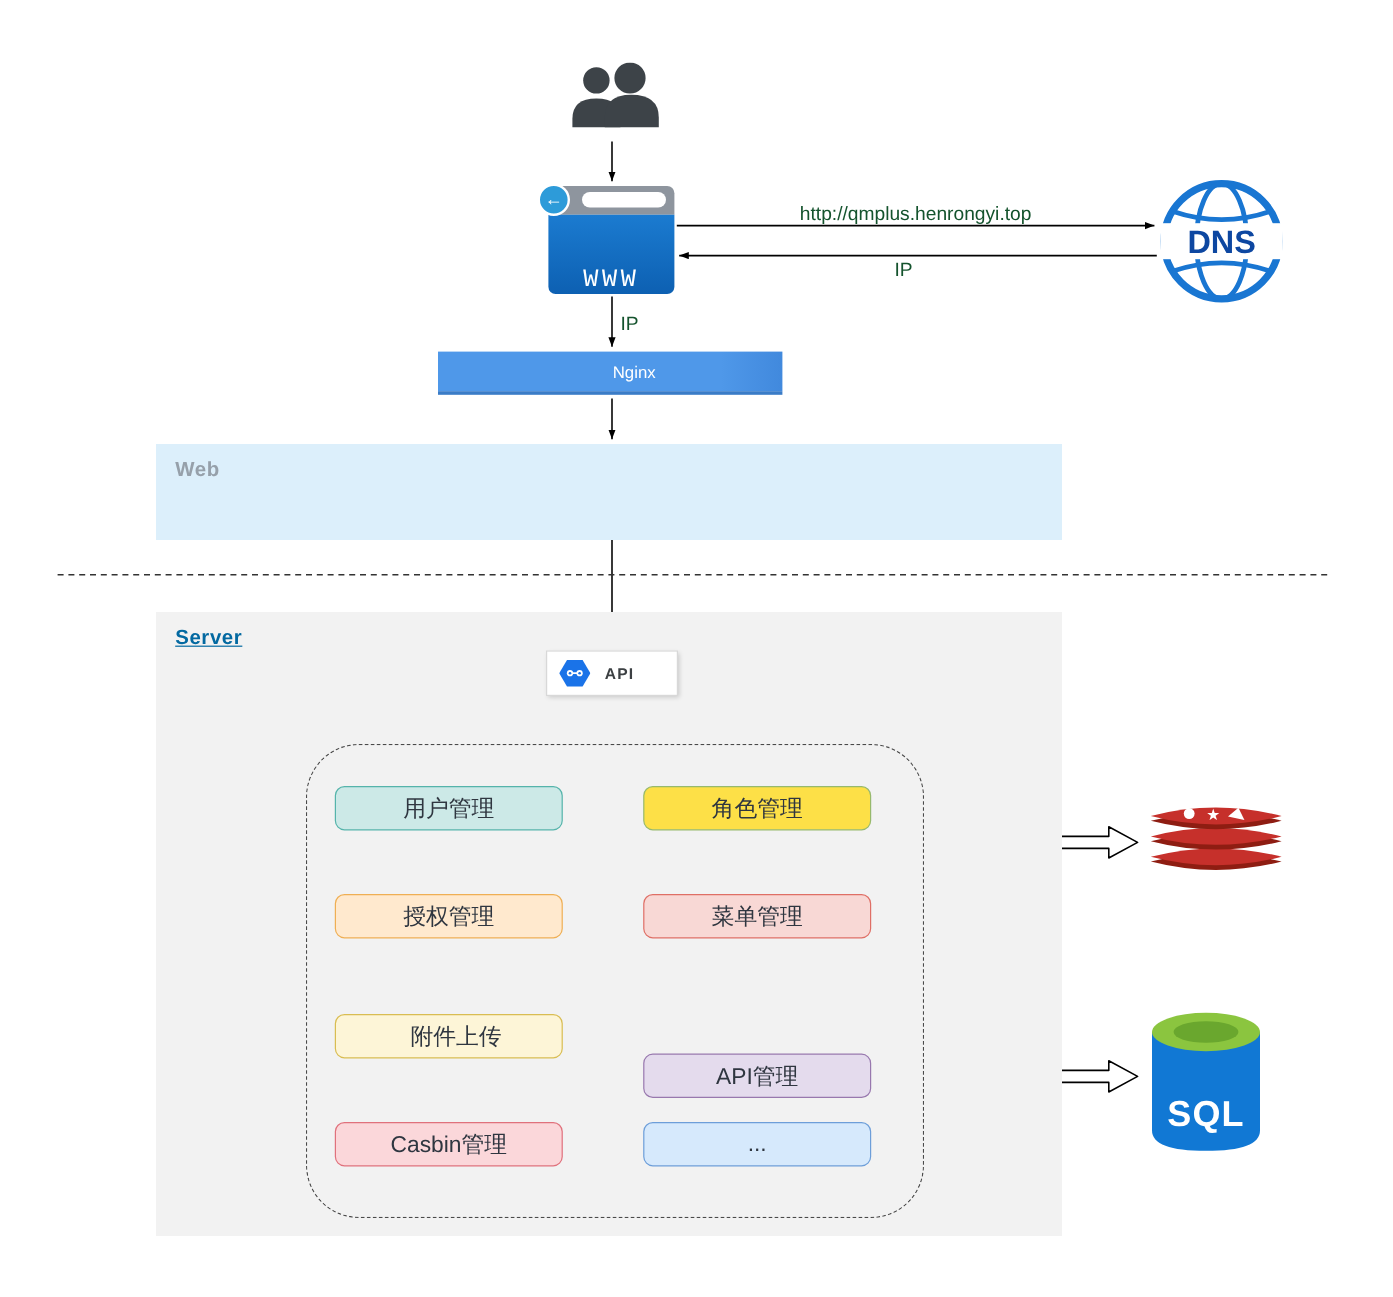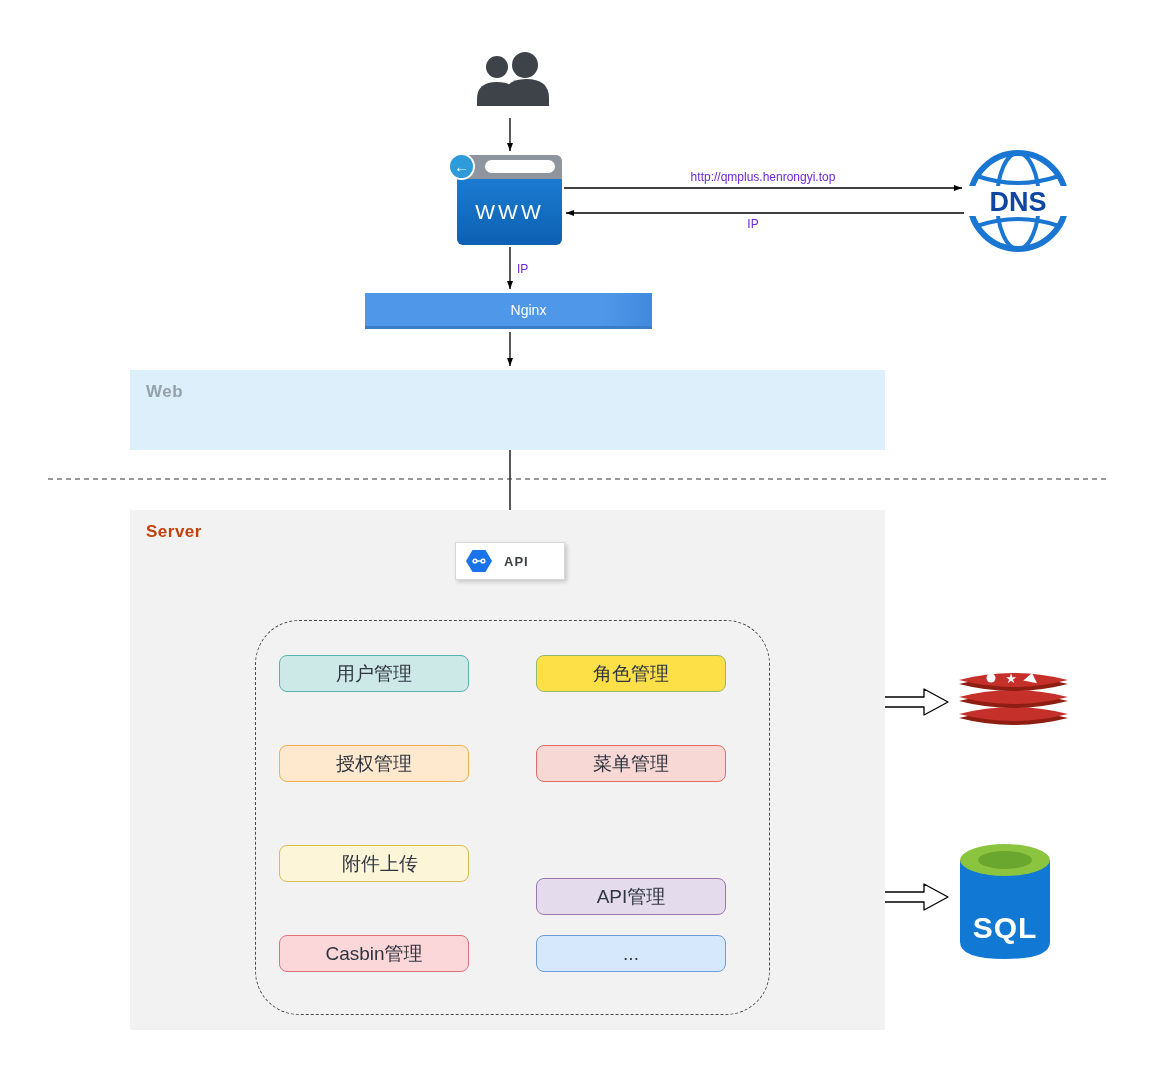--- a/index.html
+++ b/index.html
@@ -21,40 +21,40 @@
     background: #dceffb;
   }
   .zone-server {
     left: 130px; top: 510px; width: 755px; height: 520px;
     background: #f2f2f2;
   }
   .zone-label {
     position: absolute; left: 16px; top: 12px;
     font-size: 17px; font-weight: bold; color: #96a0aa; letter-spacing: .5px;
   }
-  .zone-server .zone-label { color: #c2410c; }
+  .zone-server .zone-label { color: #0369a1; text-decoration: underline; }
 
   
   .browser {
     left: 457px; top: 155px; width: 105px; height: 90px;
     border-radius: 6px;
   }
   .browser-toolbar {
     position: absolute; left: 0; top: 0; width: 105px; height: 24px;
     background: #8e959e; border-radius: 6px 6px 0 0;
   }
   .browser-address {
     position: absolute; left: 28px; top: 5px; width: 70px; height: 13px;
     background: #ffffff; border-radius: 7px;
   }
   .browser-body {
     position: absolute; left: 0; top: 24px; width: 105px; height: 66px;
     background: linear-gradient(180deg, #1b7bd0 0%, #0d60b2 100%);
     border-radius: 0 0 6px 6px;
-    display: flex; align-items: center; justify-content: center;
+    display: flex; align-items: flex-end; justify-content: center; font-family: Liberation Mono, monospace;
   }
   .browser-www {
     color: #ffffff; font-size: 21px; letter-spacing: 3px; font-weight: 400;
   }
   .browser-back {
     position: absolute; left: -9px; top: -2px; width: 27px; height: 27px;
     background: #2d9bd9; border: 2px solid #ffffff; border-radius: 50%;
     display: flex; align-items: center; justify-content: center;
     color: #ffffff; font-size: 15px; font-weight: bold; line-height: 1;
   }
@@ -94,21 +94,21 @@
   .m0 { left: 279px; top: 655px; }
   .m1 { left: 536px; top: 655px; }
   .m2 { left: 279px; top: 745px; }
   .m3 { left: 536px; top: 745px; text-align: center; }
   .m4 { left: 279px; top: 845px; }
   .m5 { left: 536px; top: 878px; }
   .m6 { left: 279px; top: 935px; }
   .m7 { left: 536px; top: 935px; }
 
   
-  .edge-label { position: absolute; font-size: 12px; color: #6d28d9; white-space: nowrap; }
+  .edge-label { position: absolute; font-size: 16px; color: #14532d; white-space: nowrap; }
   .lbl-url { left: 763px; top: 170px; transform: translateX(-50%); }
   .lbl-ip-dns { left: 753px; top: 217px; transform: translateX(-50%); }
   .lbl-ip-nginx { left: 517px; top: 262px; }
 
   
   .users-icon { left: 472px; top: 52px; width: 80px; height: 64px; }
   .dns-icon { left: 965px; top: 148px; width: 106px; height: 106px; }
   .redis-icon { left: 951px; top: 652px; width: 125px; height: 88px; }
   .sql-icon { left: 955px; top: 838px; width: 100px; height: 128px; }
 </style>

